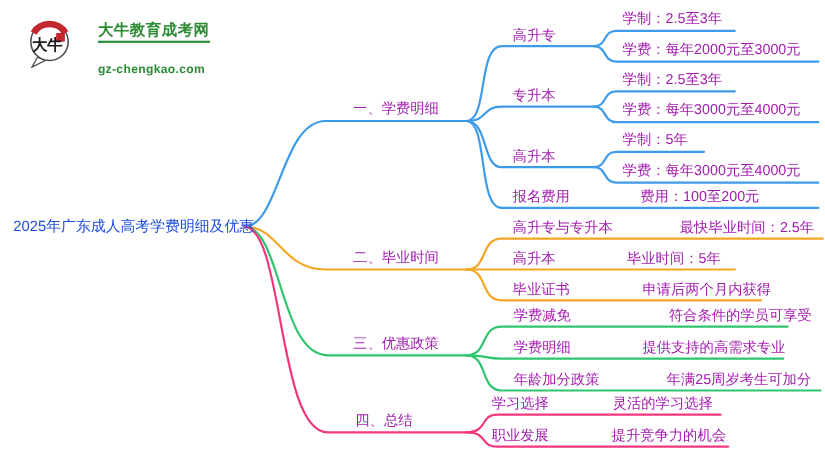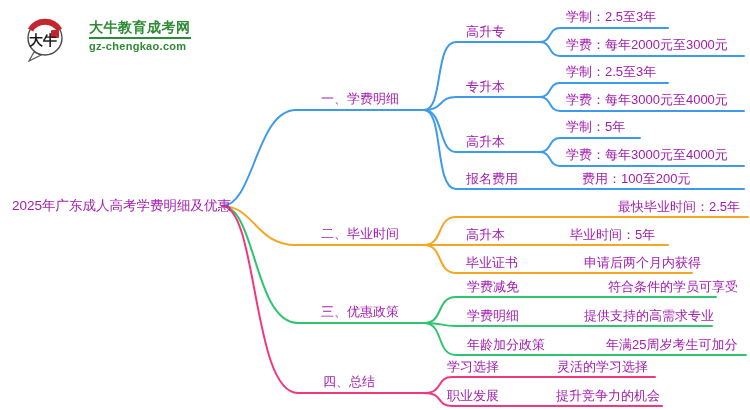--- a/index.html
+++ b/index.html
@@ -17,21 +17,21 @@
 
   .node {
     position: absolute;
     font-size: 13px;
     line-height: 16px;
     color: #a21caf;
     white-space: nowrap;
   }
   .root-node {
     font-size: 13.5px;
-    color: #a21caf;
+    color: #1d4ed8;
     font-weight: 500;
   }
   .branch-label { text-align: center; }
 
   
   .logo {
     position: absolute;
     left: 24px; top: 16px;
     display: flex;
     align-items: flex-start;
@@ -41,21 +41,21 @@
   .logo-text { padding-top: 4px; }
   .logo-name {
     font-size: 14px;
     font-weight: bold;
     color: #2e8b35;
     letter-spacing: 0.5px;
     line-height: 15px;
   }
   .logo-domain {
     margin-top: 2px;
-    padding-top: 1px;
+    padding-top: 18px;
     border-top: 2px solid #2e8b35;
     font-size: 11px;
     font-weight: bold;
     color: #2e8b35;
     line-height: 13px;
     letter-spacing: 0.3px;
   }
 </style>
 </head>
 <body>
@@ -122,20 +122,21 @@
   <div class="node" style="left:466px; top:79px;">专升本</div>
   <div class="node" style="left:566px; top:64px;">学制：2.5至3年</div>
   <div class="node" style="left:566px; top:92px;">学费：每年3000元至4000元</div>
   <div class="node" style="left:466px; top:134px;">高升本</div>
   <div class="node" style="left:566px; top:119px;">学制：5年</div>
   <div class="node" style="left:566px; top:147px;">学费：每年3000元至4000元</div>
   <div class="node" style="left:466px; top:171px;">报名费用</div>
   <div class="node" style="left:582px; top:171px;">费用：100至200元</div>
 
   <div class="node branch-label" style="left:295px; top:226px; width:130px;">二、毕业时间</div>
+  <div class="node" style="left:466px; top:199px;">高升专与专升本</div>
   <div class="node" style="left:618px; top:199px;">最快毕业时间：2.5年</div>
   <div class="node" style="left:466px; top:227px;">高升本</div>
   <div class="node" style="left:570px; top:227px;">毕业时间：5年</div>
   <div class="node" style="left:466px; top:255px;">毕业证书</div>
   <div class="node branch-label" style="left:295px; top:304px; width:130px;">三、优惠政策</div>
 
   <div class="node" style="left:584px; top:255px;">申请后两个月内获得</div>
   <div class="node" style="left:467px; top:279px;">学费减免</div>
   <div class="node" style="left:608px; top:279px;">符合条件的学员可享受</div>
   <div class="node" style="left:467px; top:308px;">学费明细</div>

